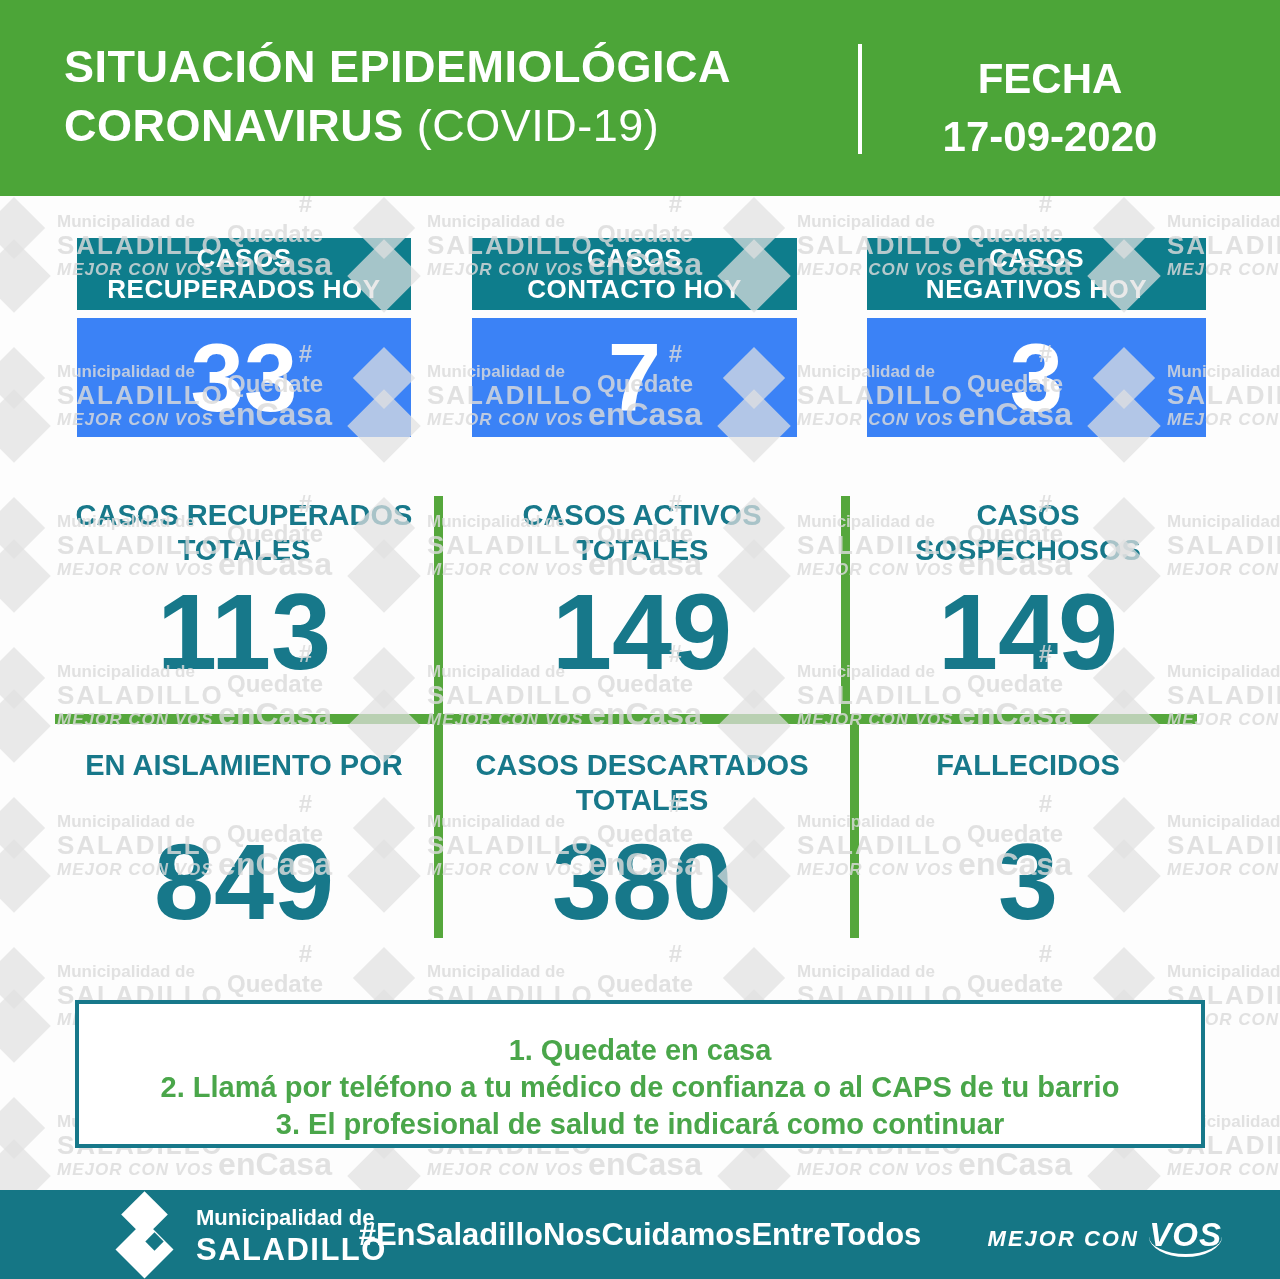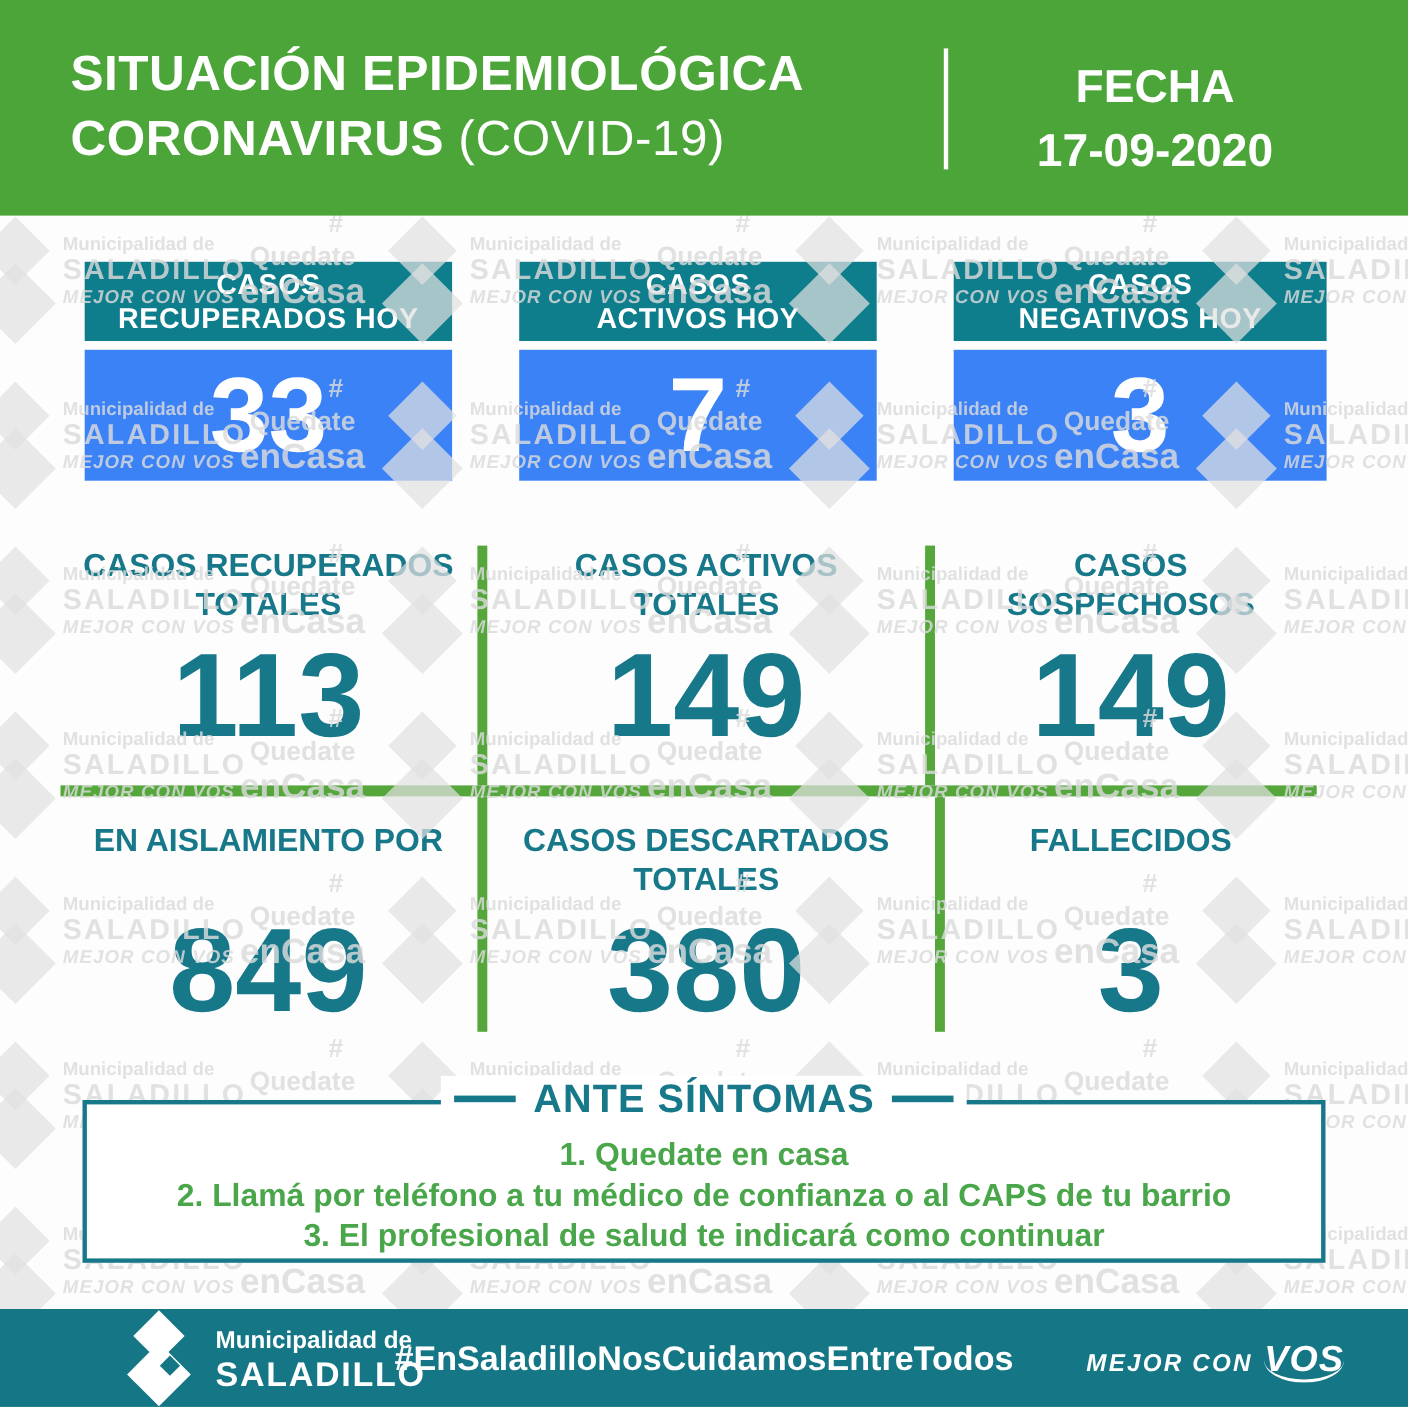--- a/index.html
+++ b/index.html
@@ -512,21 +512,21 @@
     <div class="stat-box b1">
       <div class="stat-head">
         <div>CASOS</div>
         <div>RECUPERADOS HOY</div>
       </div>
       <div class="stat-value">33</div>
     </div>
     <div class="stat-box b2">
       <div class="stat-head">
         <div>CASOS</div>
-        <div>ACTIVOS HOY</div>
+        <div>CONTACTO HOY</div>
       </div>
       <div class="stat-value">7</div>
     </div>
     <div class="stat-box b3">
       <div class="stat-head">
         <div>CASOS</div>
         <div>NEGATIVOS HOY</div>
       </div>
       <div class="stat-value">3</div>
     </div>
@@ -577,25 +577,20 @@
     <div class="tcell tc3 trow-bottom">
       <div class="tlabel">
         <div>FALLECIDOS</div>
         <div></div>
       </div>
       <div class="tnum">3</div>
     </div>
   </section>
 
   <section class="symptoms">
-    <div class="symptoms-title">
-      <span class="dash"></span>
-      <span>ANTE SÍNTOMAS</span>
-      <span class="dash"></span>
-    </div>
     <div class="symptoms-items">
       <div>1. Quedate en casa</div>
       <div>2. Llamá por teléfono a tu médico de confianza o al CAPS de tu barrio</div>
       <div>3. El profesional de salud te indicará como continuar</div>
     </div>
   </section>
 
   <footer class="footer">
     <div class="flogo">
       <span class="fl-d1"></span>

